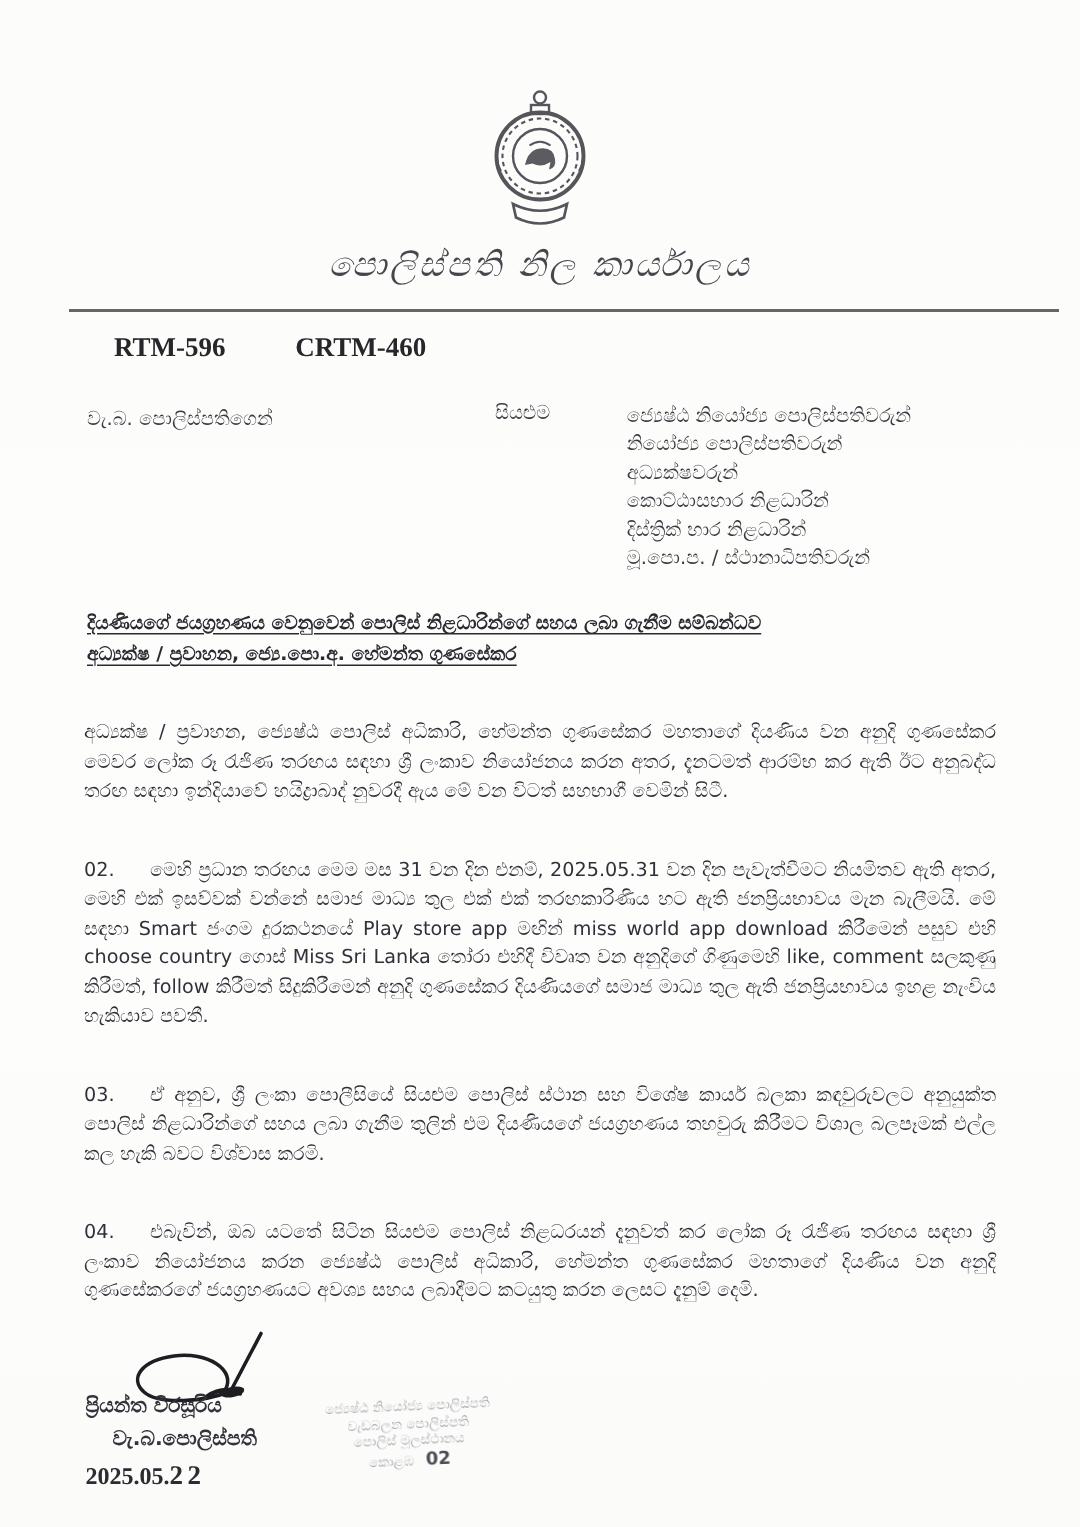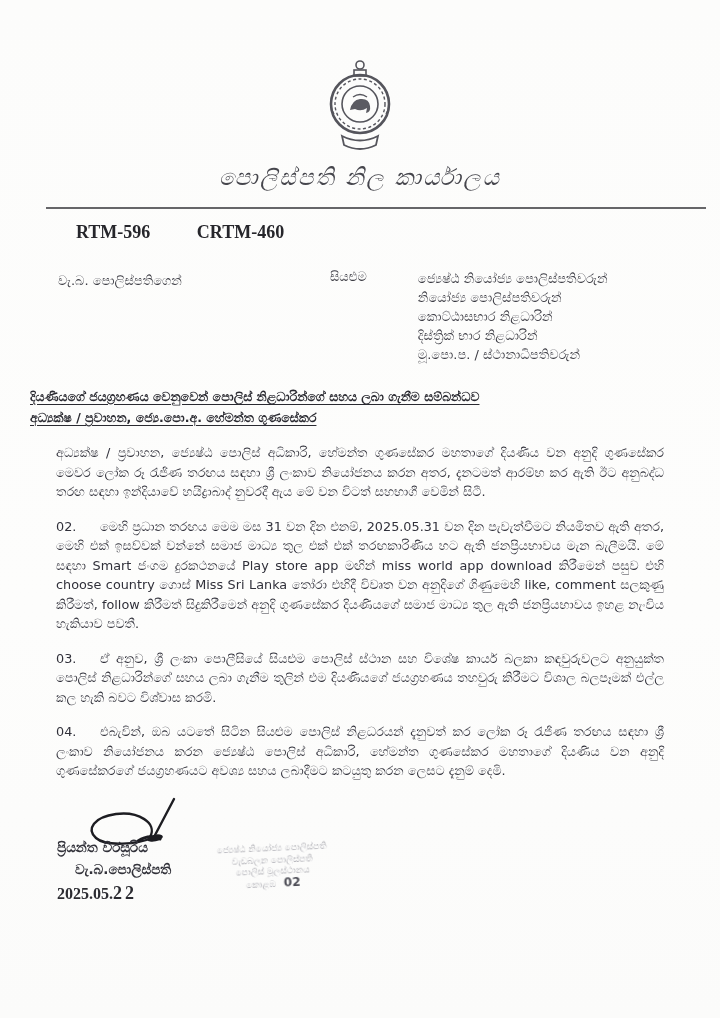--- a/index.html
+++ b/index.html
@@ -32,26 +32,26 @@
   }
   .refs span{display:inline-block;}
   .refs .ref2{margin-left:42px;}
   
   .addressing{display:flex;margin-top:26px;padding:0 58px;font-size:13px;}
   .addr-from{width:272px;padding-top:4px;color:#3a3a42;}
   .addr-to{display:flex;}
   .addr-to-prefix{margin-right:14px;color:#3a3a42;}
   .recipients div{line-height:19px;color:#3a3a42;margin-left:37px;}
   
-  .subject{margin-top:22px;padding:0 30px;font-size:12.5px;font-weight:bold;color:#2a2a31;}
+  .subject{margin-top:22px;padding:0 58px;font-size:12.5px;font-weight:bold;color:#2a2a31;}
   .subject div{text-decoration:underline;text-underline-offset:3px;line-height:21px;}
   
   .body-text{padding:0 56px;}
   .para{
-    margin-top:15px;
+    margin-top:33px;
     font-size:12.8px;line-height:19.5px;
     text-align:justify;color:#30303a;
   }
   .para .pnum{display:inline-block;width:44px;font-weight:500;}
   
   .sig-block{position:relative;margin-top:14px;height:128px;}
   .sig-svg{position:absolute;left:78px;top:2px;}
   .sig-name{position:absolute;left:57px;top:44px;font-size:13.5px;font-weight:bold;color:#33333b;}
   .sig-title{position:absolute;left:75px;top:66px;font-size:13.5px;font-weight:bold;color:#33333b;}
   .sig-date{position:absolute;left:57px;top:88px;font-size:16px;font-weight:bold;
@@ -108,20 +108,21 @@
     <span class="ref2">CRTM-460</span>
   </div>
 
   <div class="addressing">
     <div class="addr-from">වැ.බ. පොලිස්පතිගෙන්</div>
     <div class="addr-to">
       <div class="addr-to-prefix">සියළුම</div>
       <div class="recipients">
         <div>ජ්‍යෙෂ්ඨ නියෝජ්‍ය පොලිස්පතිවරුන්</div>
         <div>නියෝජ්‍ය පොලිස්පතිවරුන්</div>
+        <div>අධ්‍යක්ෂවරුන්</div>
         <div>කොට්ඨාසභාර නිළධාරින්</div>
         <div>දිස්ත්‍රික් භාර නිළධාරින්</div>
         <div>මූ.පො.ප. / ස්ථානාධිපතිවරුන්</div>
       </div>
     </div>
   </div>
 
   <div class="subject">
     <div>දියණියගේ ජයග්‍රහණය වෙනුවෙන් පොලිස් නිළධාරින්ගේ සහය ලබා ගැනීම සම්බන්ධව</div>
     <div>අධ්‍යක්ෂ / ප්‍රවාහන, ජ්‍යෙ.පො.අ. හේමන්ත ගුණසේකර</div>

